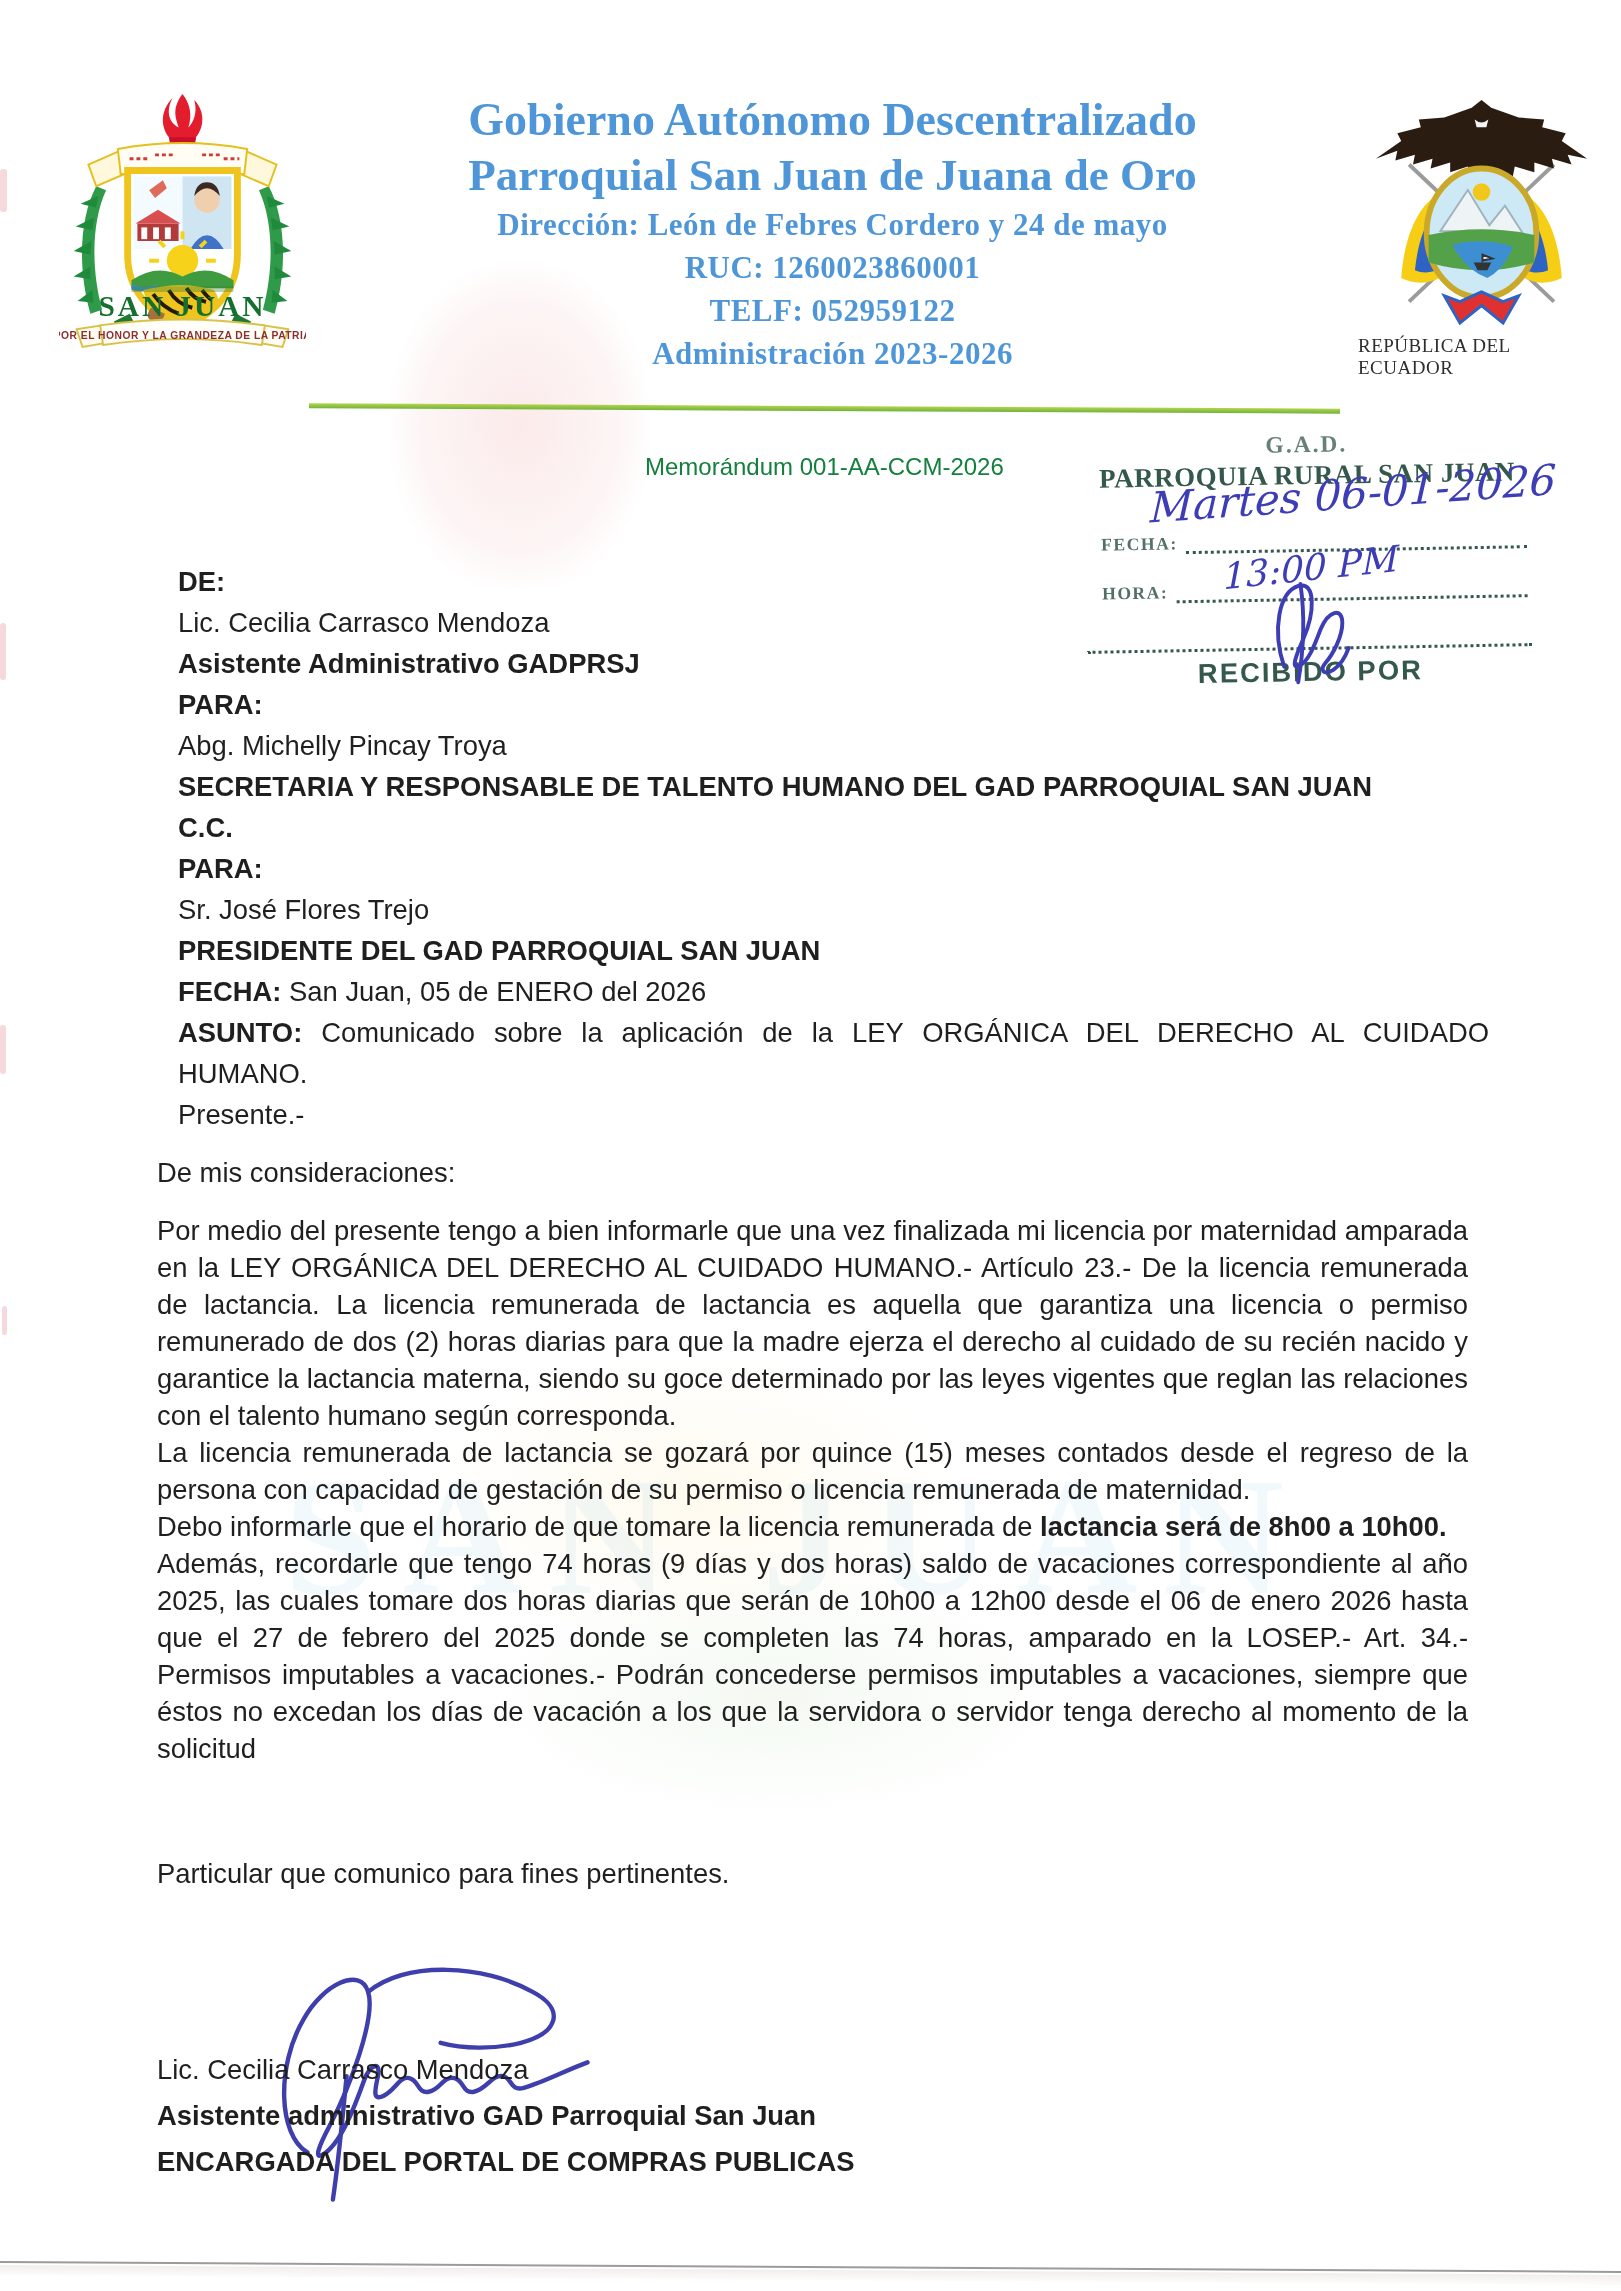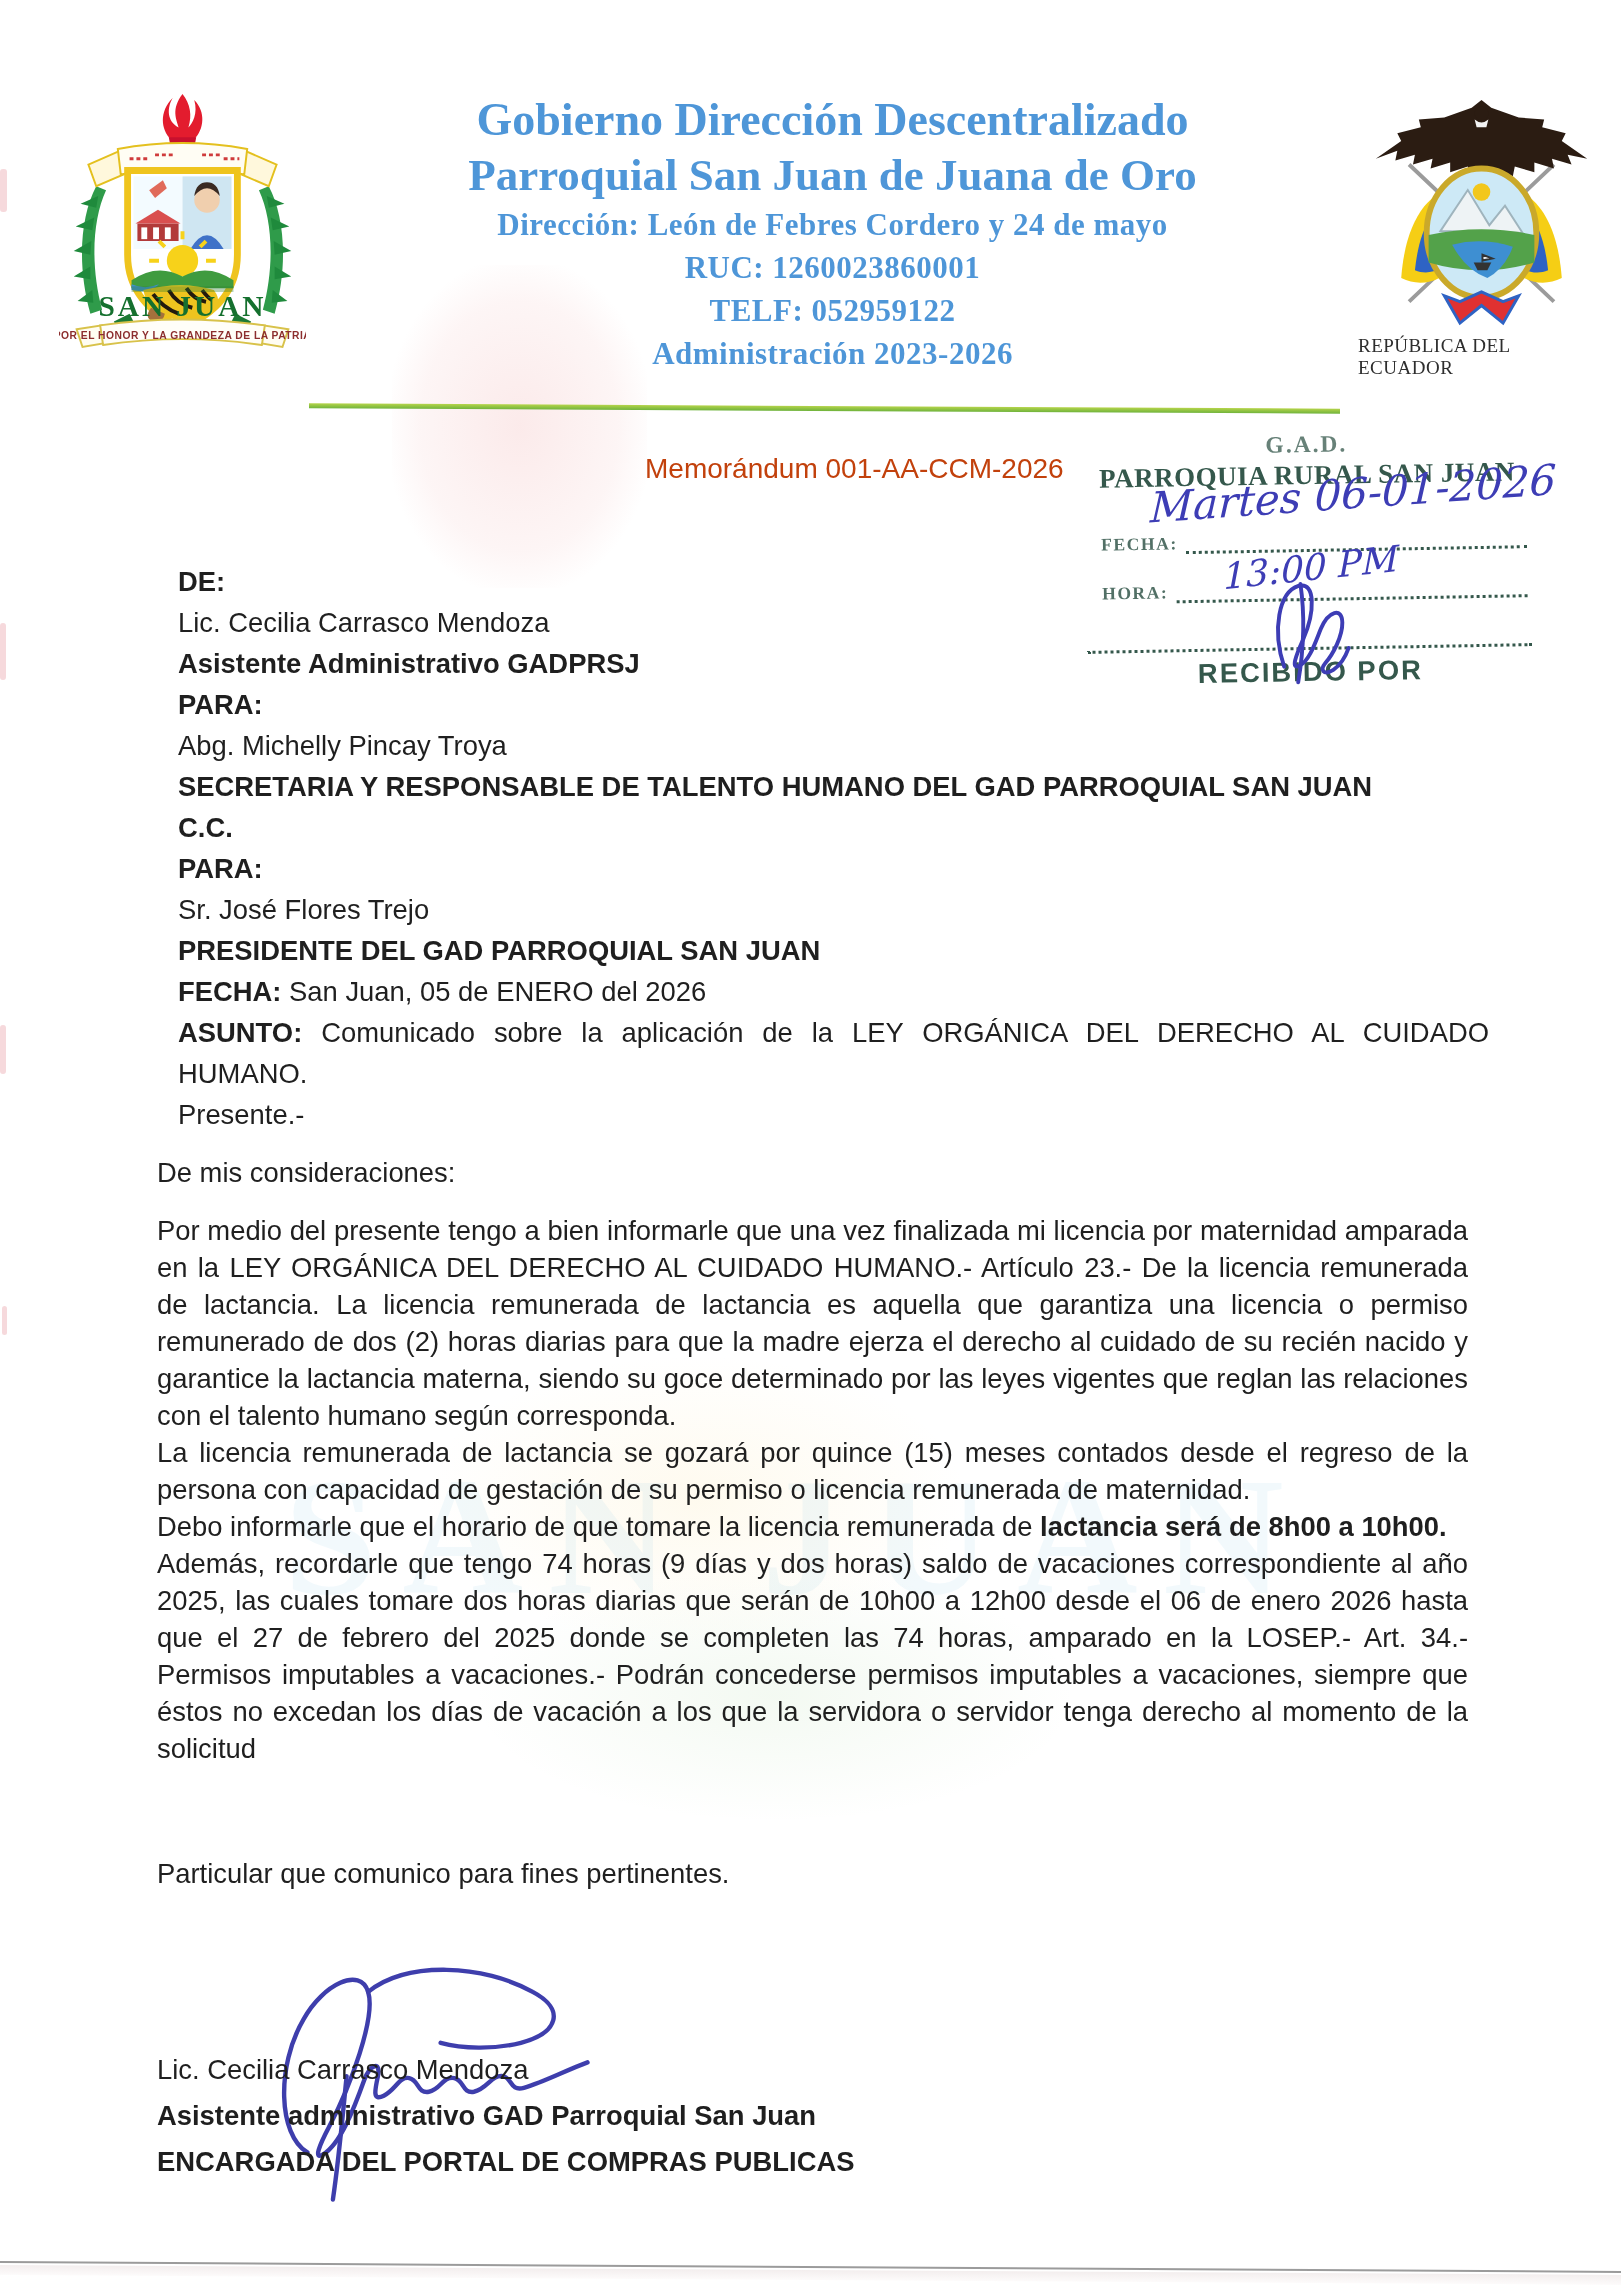--- a/index.html
+++ b/index.html
@@ -28,21 +28,21 @@
   .h-line2{font-size:45px;line-height:55px;}
   .h-info{font-size:31px;line-height:43px;letter-spacing:0.5px;}
   .green-bar{position:absolute;left:309px;top:406px;width:1031px;height:4.9px;
     background:linear-gradient(#b5d44a,#6fb33c);transform:rotate(.3deg);}
   
   .crest{position:absolute;}
   #left-crest{left:59px;top:88px;width:247px;height:267px;}
   #right-crest{left:1358px;top:96px;width:247px;height:267px;text-align:left;}
   .ec-caption{font-family:"Liberation Serif",serif;font-size:19px;color:#2e2e2e;letter-spacing:0.5px;margin-top:2px;}
   
-  .memo-line{position:absolute;left:645px;top:453px;font-size:28px;color:#c2410c;}
+  .memo-line{position:absolute;left:645px;top:453px;font-size:24px;color:#15803d;}
   
   .stamp{position:absolute;left:1084px;top:431px;width:449px;height:265px;
     color:#35584c;transform:rotate(-1deg);font-family:"Liberation Serif",serif;}
   .stamp .gad{position:absolute;top:0;left:0;width:100%;text-align:center;
     font-weight:bold;font-size:23.5px;letter-spacing:2px;opacity:.75;}
   .stamp .sname{position:absolute;top:29px;left:0;width:100%;text-align:center;
     font-weight:bold;font-size:27px;letter-spacing:0.5px;white-space:nowrap;}
   .stamp .row{position:absolute;left:17.6px;right:5.9px;display:flex;align-items:flex-end;}
   .stamp .row .lbl{font-weight:bold;font-size:17.6px;letter-spacing:1.5px;opacity:.85;}
   .stamp .dots{flex:1;border-bottom:3.9px dotted #35584c;margin-left:7.8px;height:19.6px;}
@@ -140,21 +140,21 @@
       <g>
         <path d="M18 246 l26 -4 4 18 -24 4 Z" fill="#fffdf2" stroke="#d8c24a" stroke-width="2"></path>
         <path d="M234 246 l-26 -4 -4 18 24 4 Z" fill="#fffdf2" stroke="#d8c24a" stroke-width="2"></path>
         <path d="M42 242 Q126 230 210 242 L207 262 Q126 250 45 262 Z" fill="#fffef8" stroke="#d8c24a" stroke-width="2"></path>
         <text x="126" y="256" text-anchor="middle" font-family="Liberation Sans, sans-serif" font-weight="bold" font-size="10.5" fill="#8c2e2e" letter-spacing=".5">POR EL HONOR Y LA GRANDEZA DE LA PATRIA</text>
       </g>
     </svg>
   </div>
 
   <div class="header-block">
-    <div class="h-line1">Gobierno Dirección Descentralizado</div>
+    <div class="h-line1">Gobierno Autónomo Descentralizado</div>
     <div class="h-line2">Parroquial San Juan de Juana de Oro</div>
     <div class="h-info">Dirección: León de Febres Cordero y 24 de mayo</div>
     <div class="h-info">RUC: 1260023860001</div>
     <div class="h-info">TELF: 052959122</div>
     <div class="h-info">Administración 2023-2026</div>
   </div>
   <div class="green-bar"></div>
 
   <div class="crest" id="right-crest">
     <svg width="247" height="233" viewBox="0 0 252 238">

